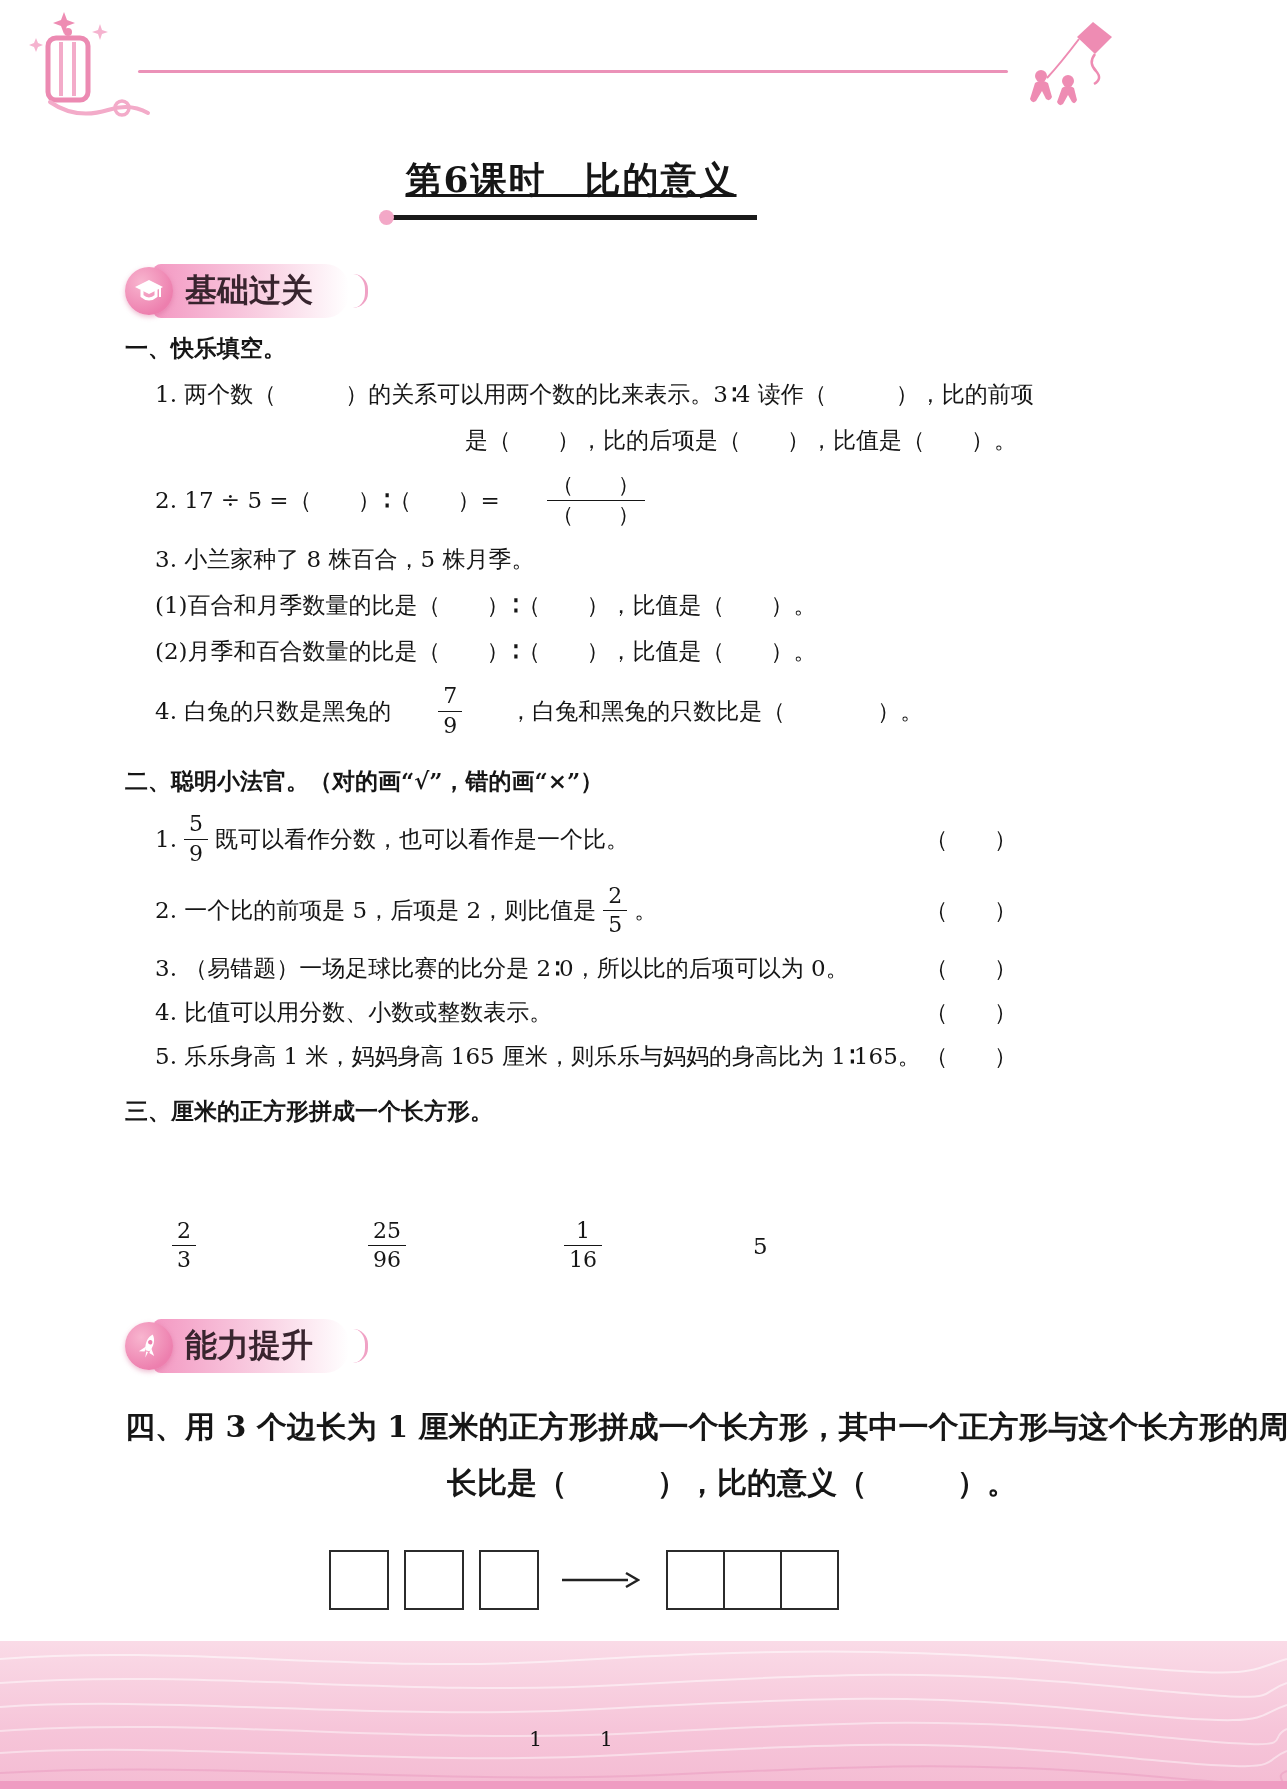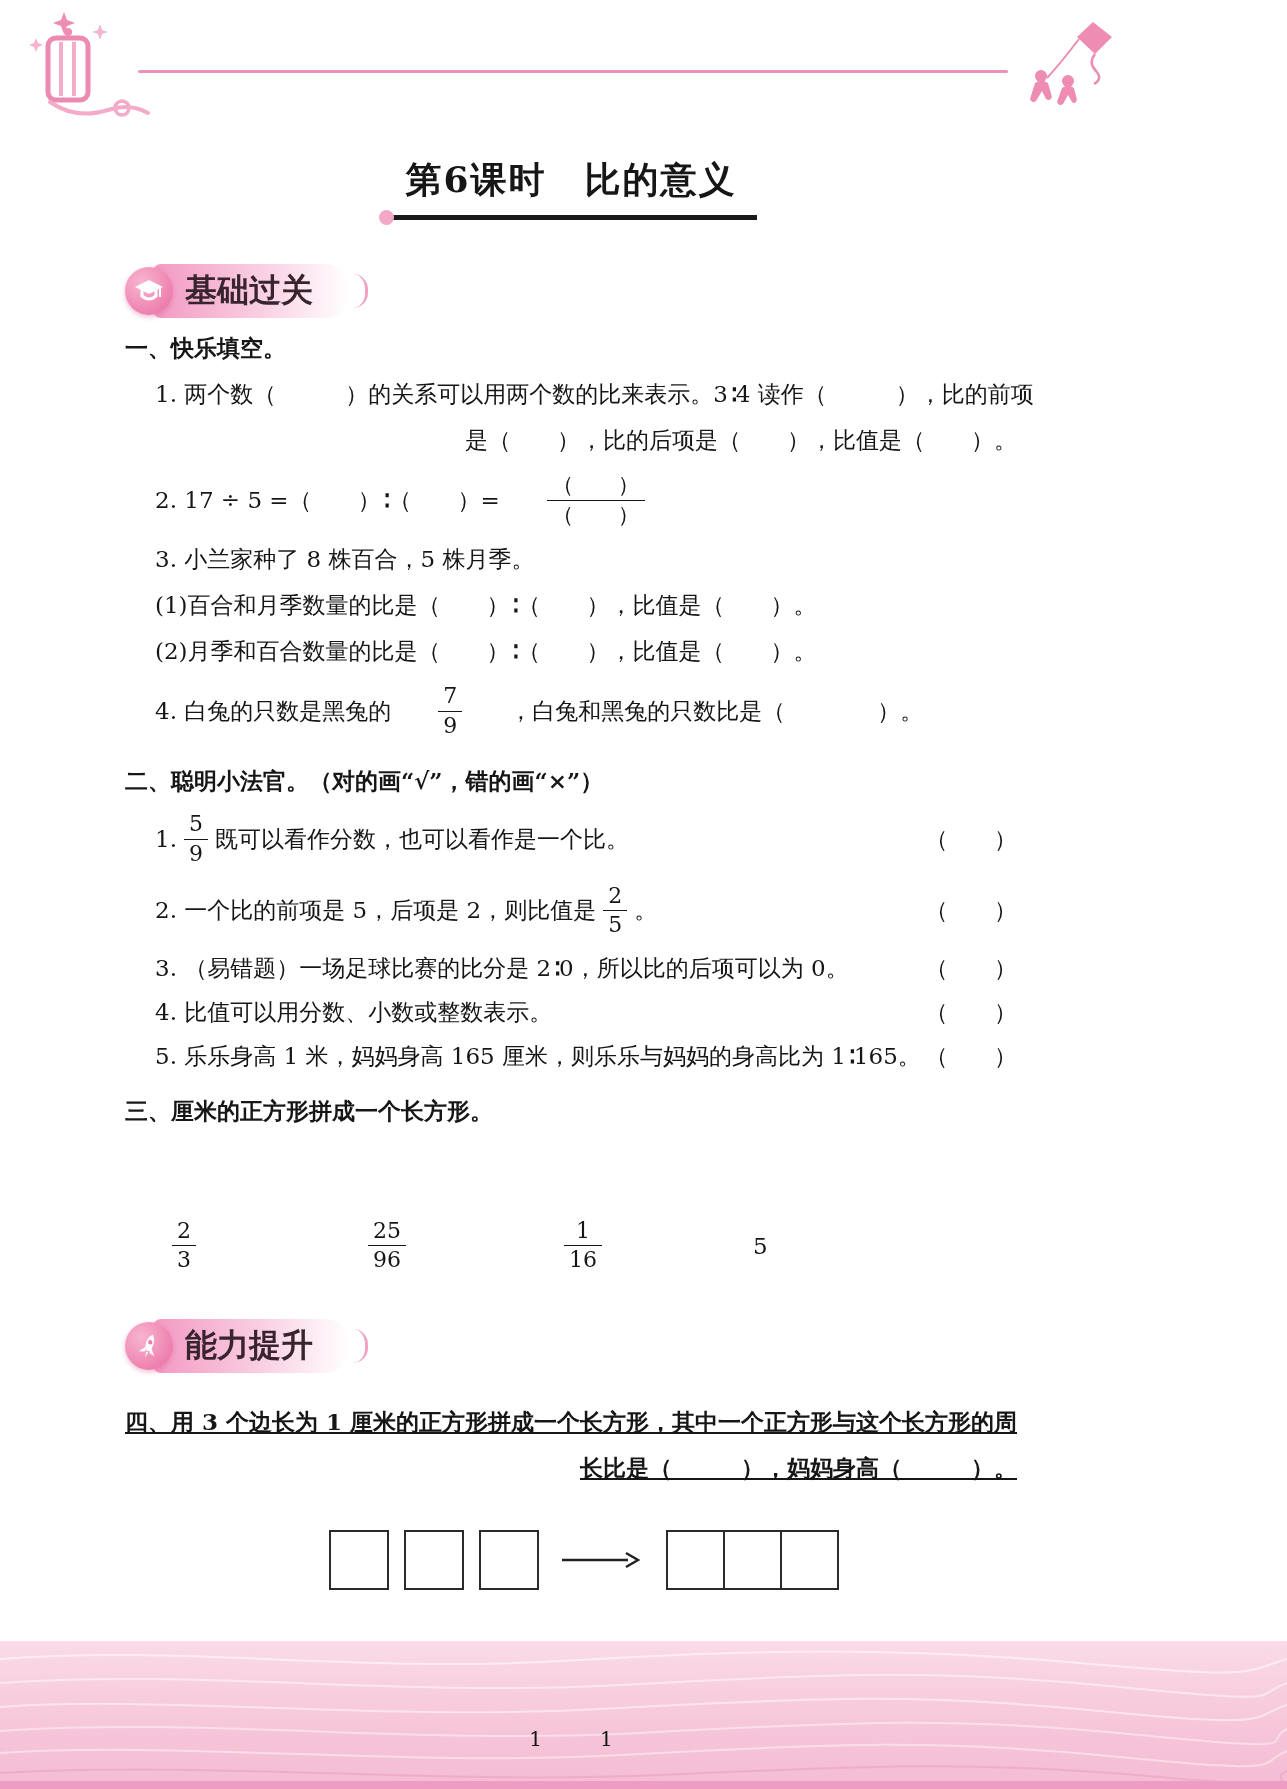--- a/index.html
+++ b/index.html
@@ -7,21 +7,21 @@
           font-family:"DejaVu Serif","Liberation Serif",serif; color:#161616; }
 
   
   .deco-left  { position:absolute; left:18px; top:4px; }
   .deco-right { position:absolute; left:1006px; top:18px; }
   .header-line { position:absolute; left:138px; top:70px; width:870px; height:3px; background:#eb92b8; border-radius:2px; }
 
   
   .content { position:absolute; left:125px; top:156px; width:892px; }
   .title-wrap { text-align:center; }
-  .page-title { font-size:36px; font-weight:700; letter-spacing:2px; }
+  .page-title { font-size:36px; font-weight:700; letter-spacing:2px;text-decoration:underline; }
   .title-underline { position:relative; width:372px; height:5px; background:#1a1a1a; margin:10px auto 0; }
   .title-dot { position:absolute; left:-6px; top:-5px; width:15px; height:15px; border-radius:50%; background:#f3a8c7; }
 
   .badge { display:flex; align-items:center; margin-top:44px; }
   .badge.second { }
   .badge-icon { position:relative; z-index:2; width:48px; height:48px; border-radius:50%;
       background:radial-gradient(circle at 34% 32%, #f8b5cf, #ed7fae 72%);
       display:flex; align-items:center; justify-content:center; box-shadow:0 2px 5px rgba(210,90,140,.4); }
   .badge-pill { margin-left:-20px; padding:5px 36px 5px 32px; font-size:32px; font-weight:700; color:#38242e;
       background:linear-gradient(90deg,#f398c2 0%,#f9cfe2 55%,#ffffff 100%); border-radius:8px 24px 24px 8px; }
@@ -38,21 +38,21 @@
   .frac .den { padding:0 5px; border-top:1.8px solid #161616; }
 
   .judge { display:flex; align-items:center; justify-content:space-between; margin-top:13px; font-size:23px; }
   .judge .left { display:flex; align-items:center; white-space:nowrap; }
   .judge .bracket { white-space:nowrap; }
 
   .match-row { display:flex; margin-top:20px; margin-left:40px; }
   .match-row.values { margin-top:90px; }
   .match-cell { width:196px; font-size:23px; display:flex; align-items:center; }
 
-  .s4-line { margin-top:15px; font-size:23px; font-weight:700; white-space:nowrap;text-decoration:underline; }
+  .s4-line { margin-top:15px; font-size:30px; font-weight:700; white-space:nowrap; }
 
   .diagram { display:flex; align-items:center; margin:46px 0 0 204px; }
   .sq { width:56px; height:56px; border:2px solid #2b2b2b; margin-right:15px; background:#fff; }
   .arrow-wrap { margin:0 16px 0 6px; display:flex; align-items:center; }
   .rect3 { display:flex; margin-left:12px; }
   .rect3 .cell { width:55px; height:56px; border:2px solid #2b2b2b; margin-left:-2px; background:#fff; }
 
   
   .footer-band { position:absolute; left:0; bottom:0; width:1287px; height:148px;
       background:linear-gradient(180deg,#fadbe7 0%,#f6c5d9 60%,#f4bcd3 100%); }
@@ -213,21 +213,21 @@
             <path d="M15.5,14 L21,21 L15.5,19.5 Z" fill="#ffffff"></path>
             <path d="M12,19 L13,25 L14,19 Z" fill="#ffffff"></path>
           </g>
         </svg>
       </span>
       <span class="badge-pill">能力提升</span>
       <span class="badge-tail"></span>
     </div>
 
     <div class="s4-line" style="margin-top:34px;">四、用 3 个边长为 1 厘米的正方形拼成一个长方形，其中一个正方形与这个长方形的周</div>
-    <div class="s4-line ind2">长比是（　　　），妈妈身高（　　　）。</div>
+    <div class="s4-line ind2">长比是（　　　），比的意义（　　　）。</div>
 
     <div class="diagram">
       <div class="sq"></div>
       <div class="sq"></div>
       <div class="sq"></div>
       <span class="arrow-wrap">
         <svg width="80" height="20" viewBox="0 0 80 20">
           <line x1="2" y1="10" x2="68" y2="10" stroke="#222" stroke-width="2.5"></line>
           <path d="M66,3 L78,10 L66,17" fill="none" stroke="#222" stroke-width="2.5"></path>
         </svg>

